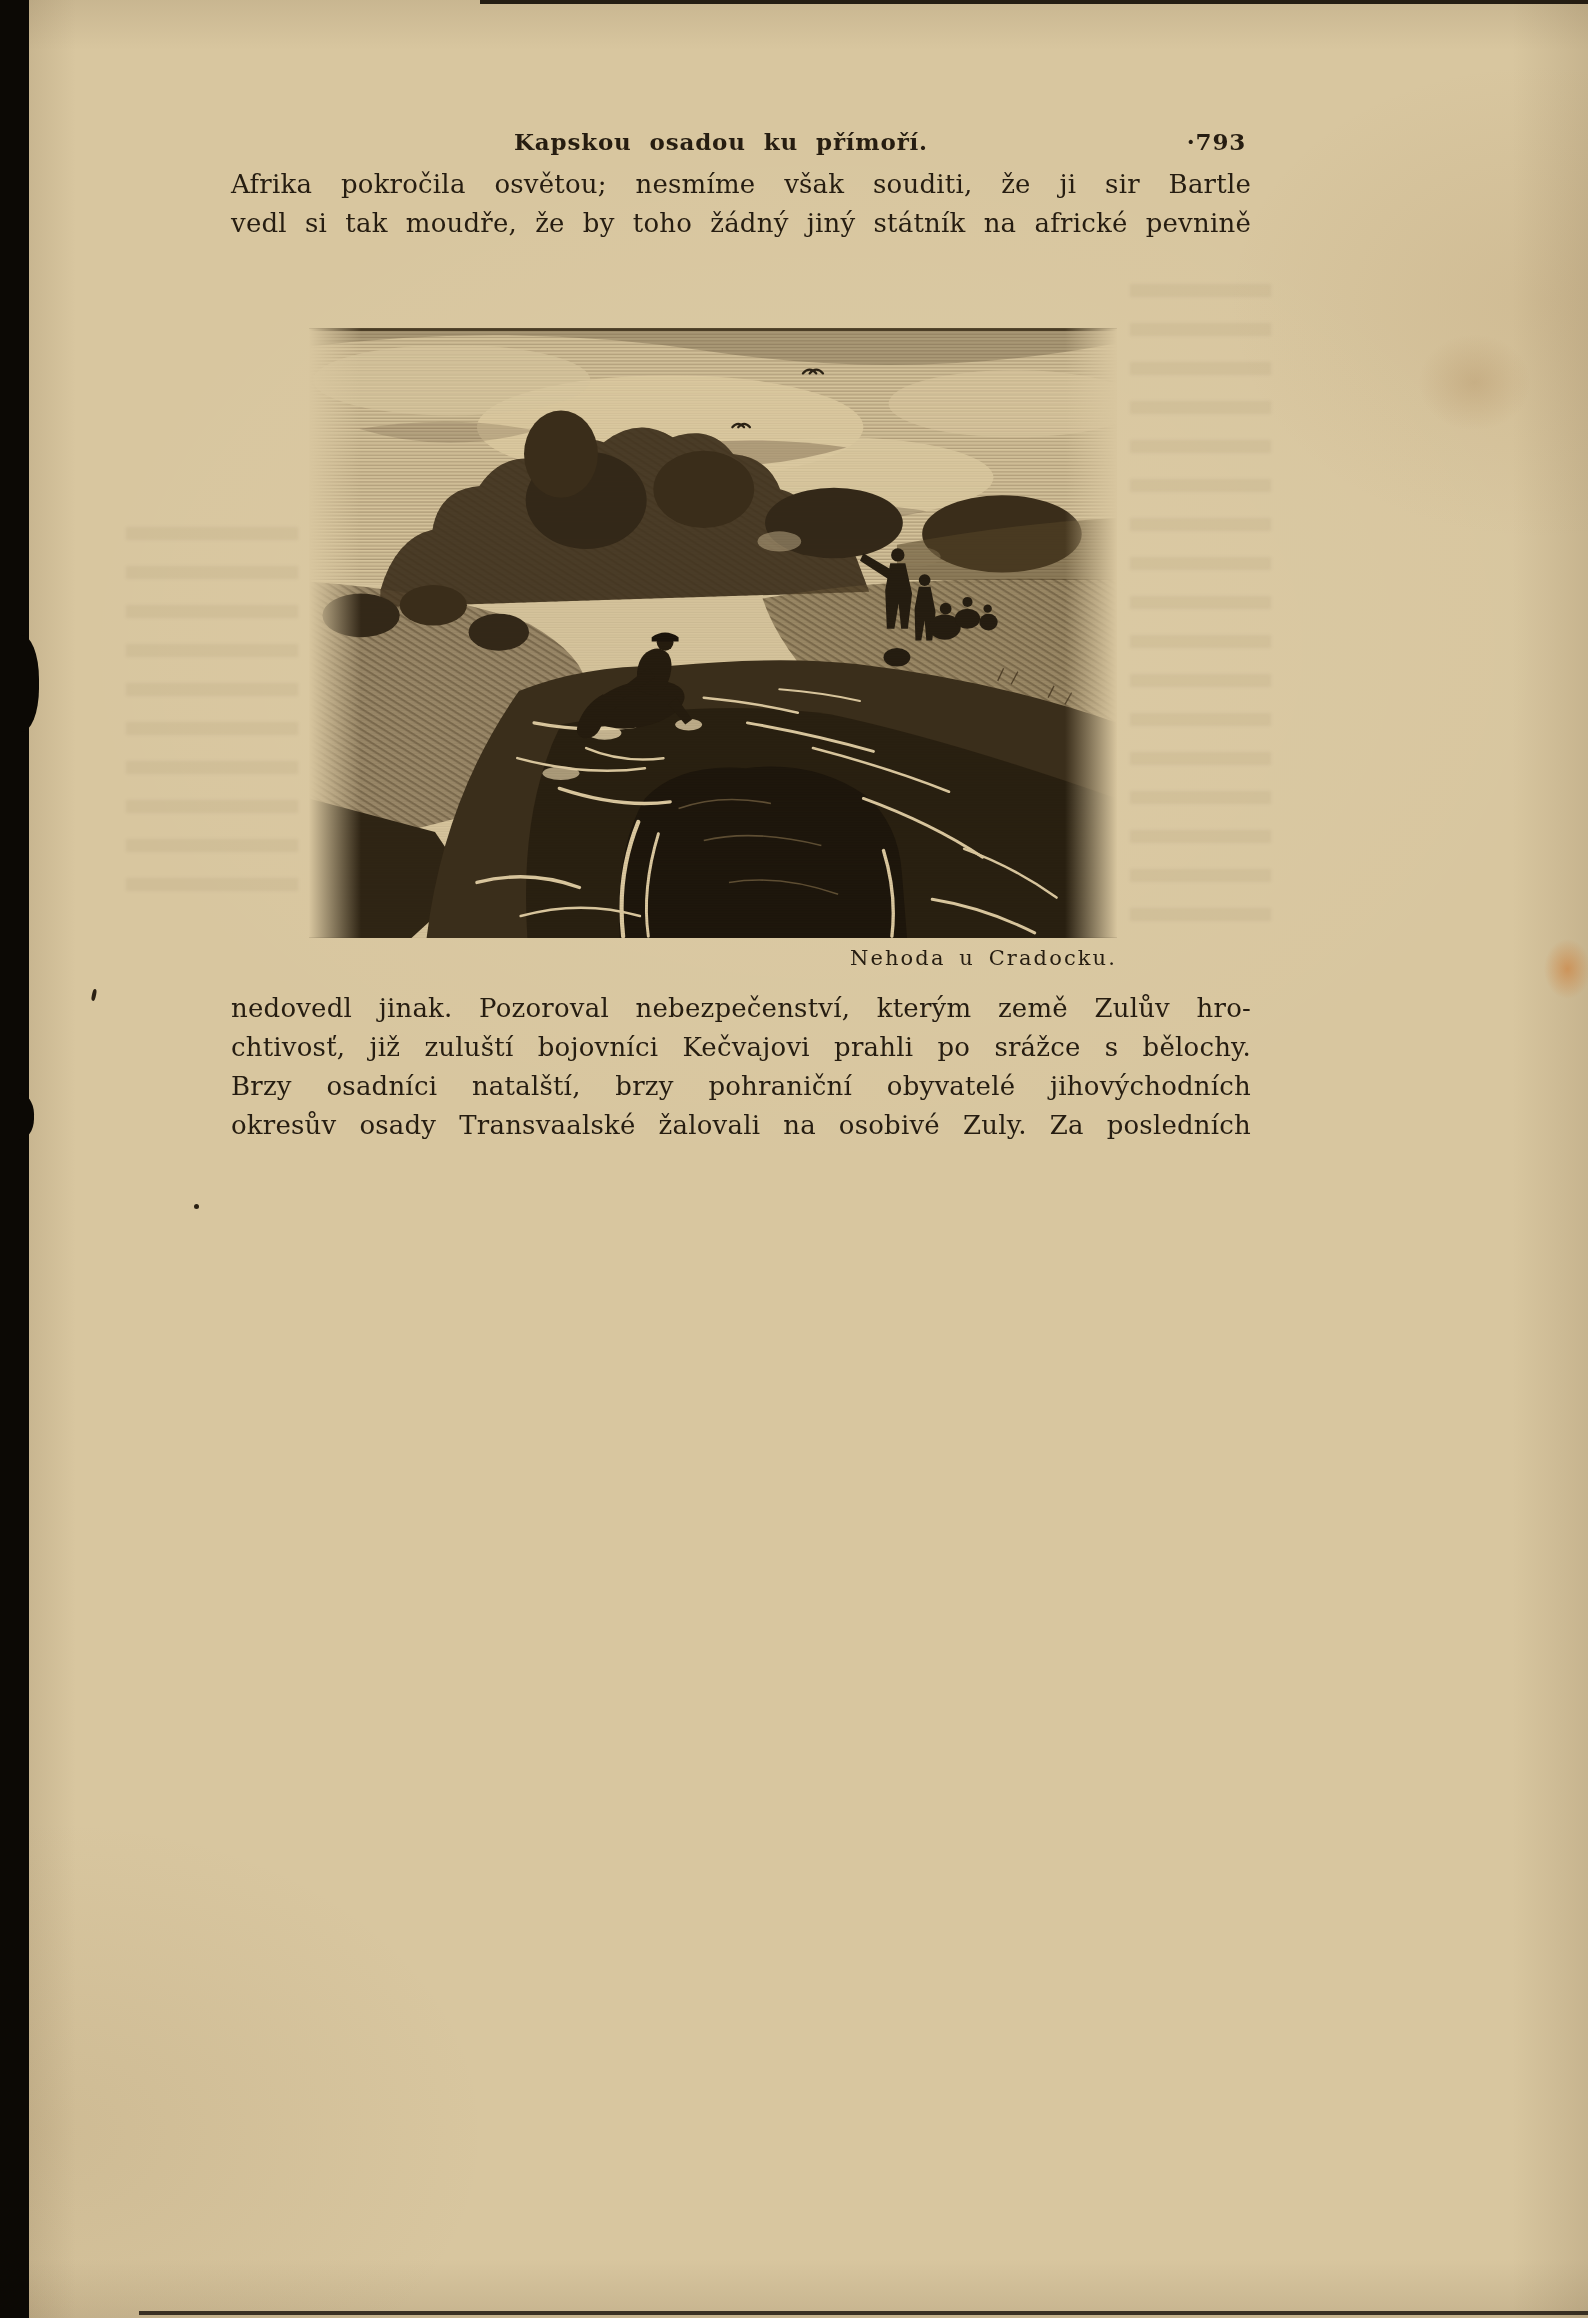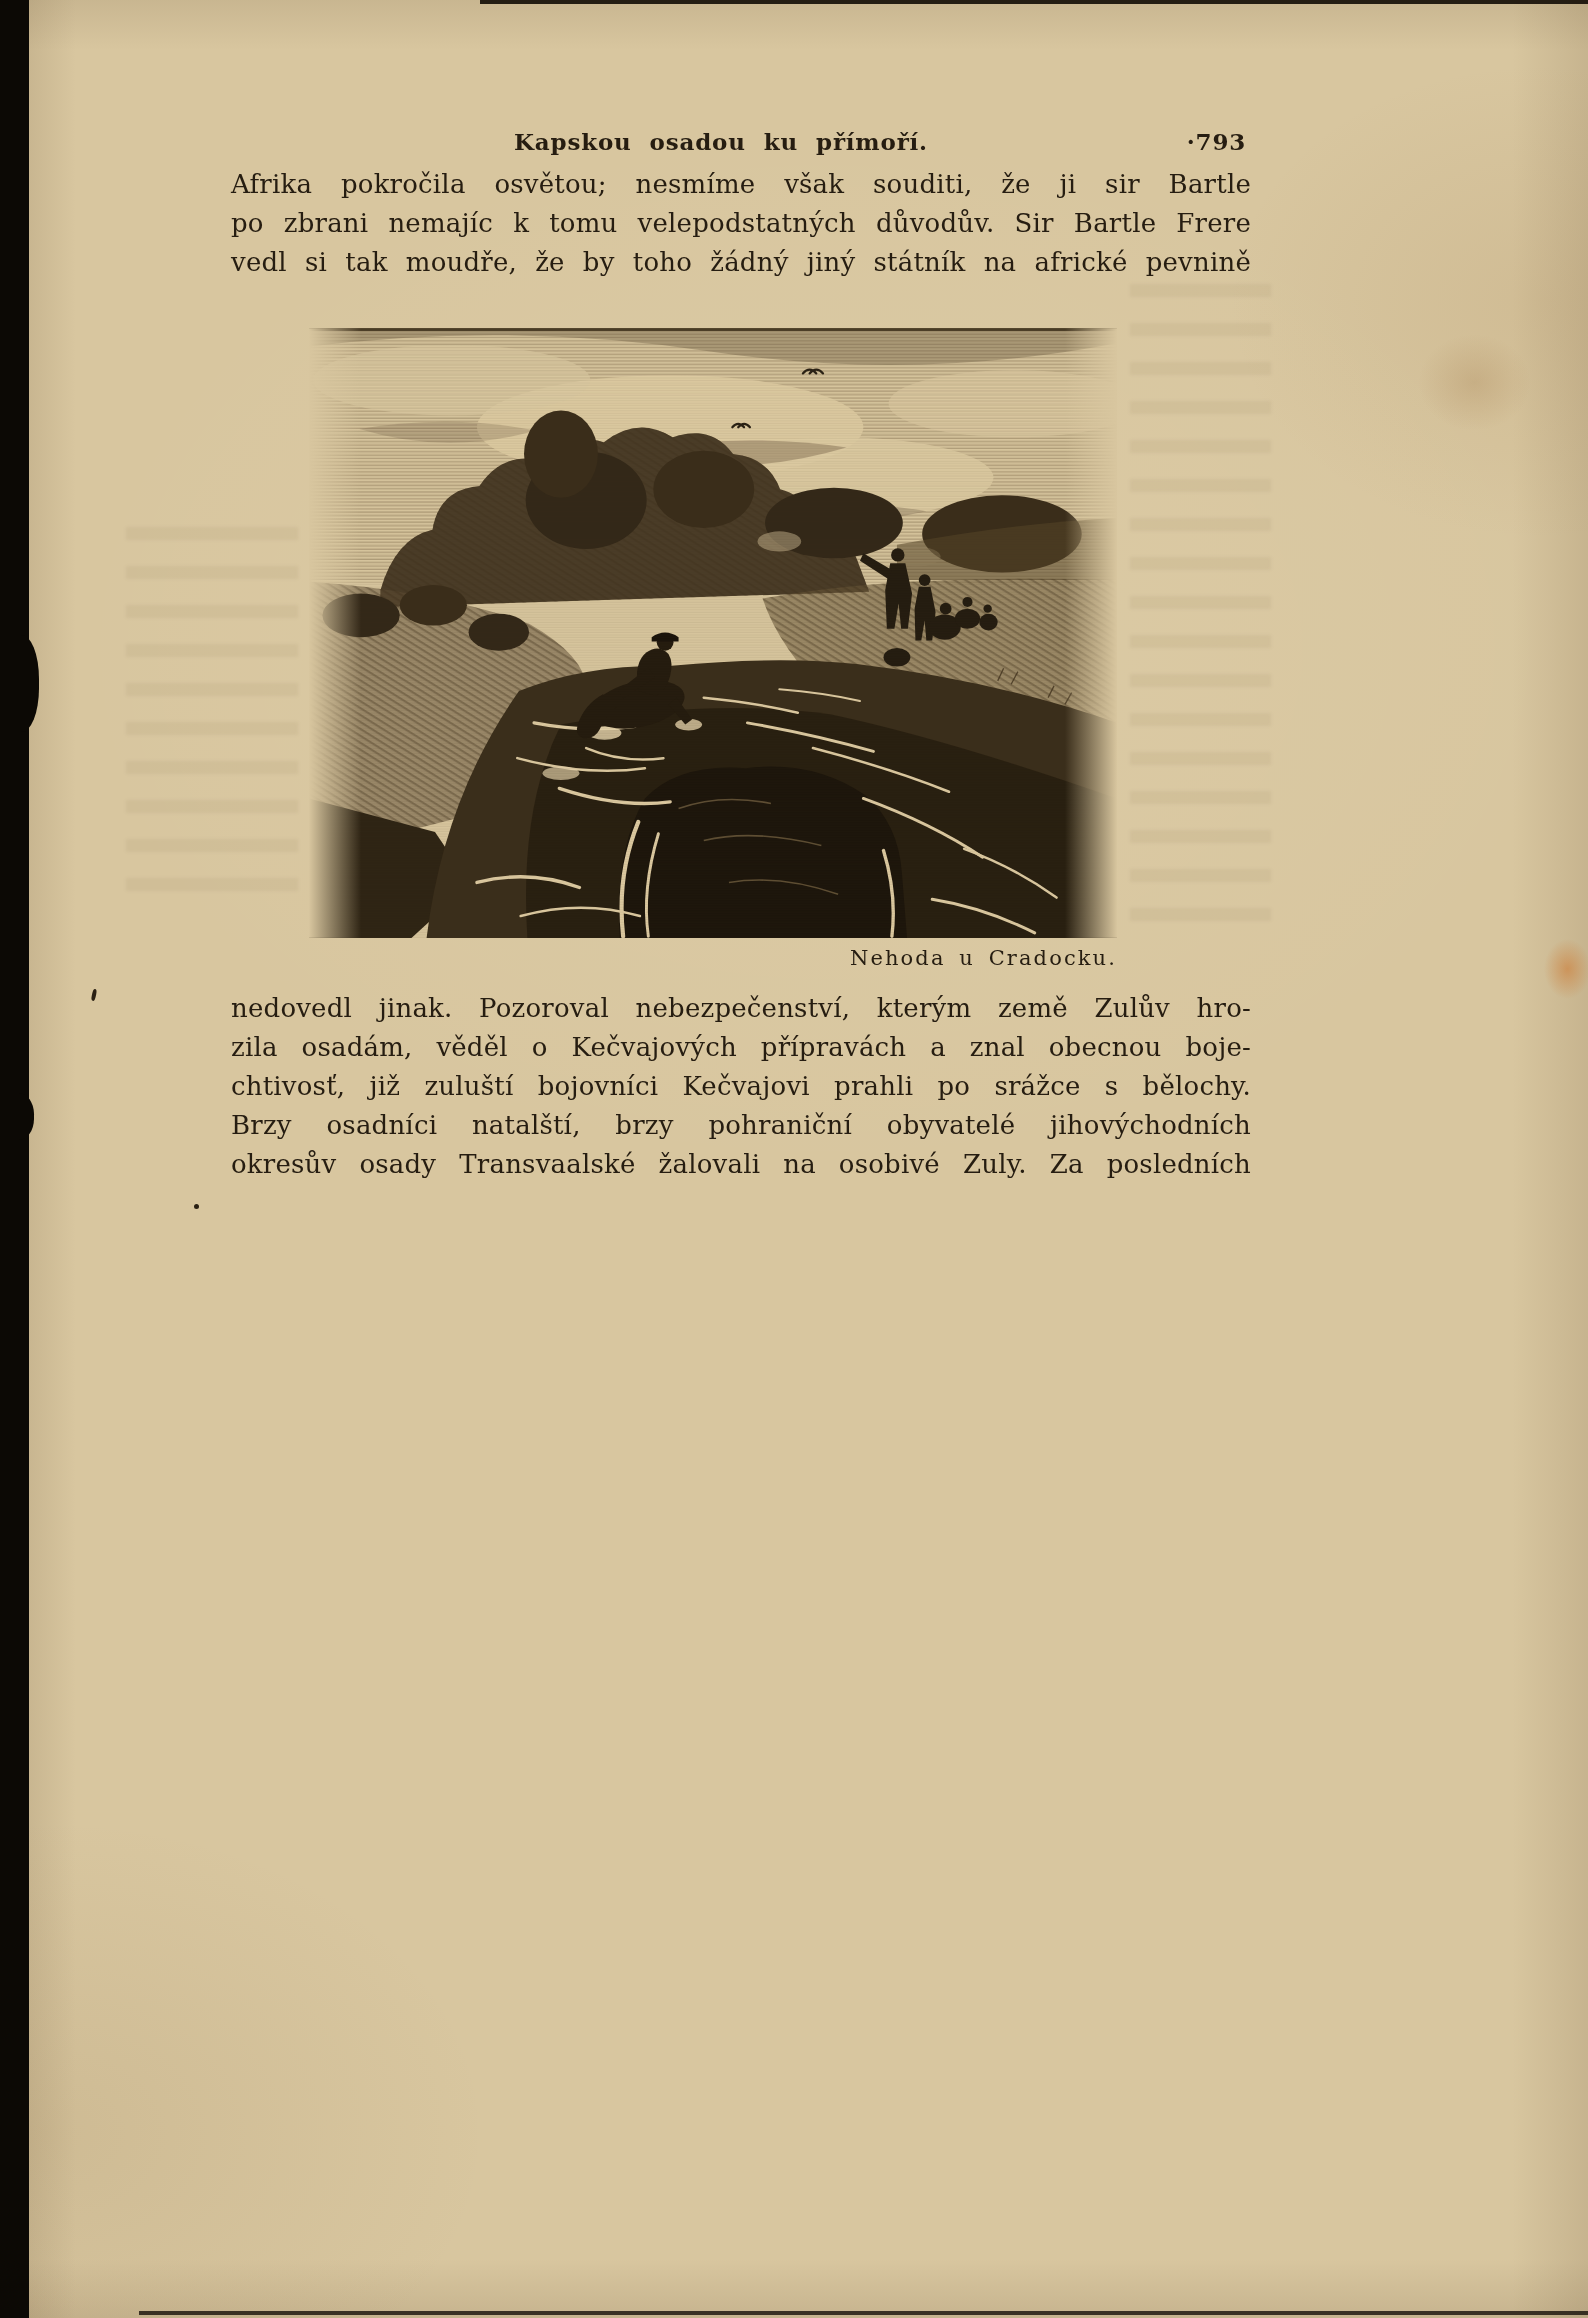--- a/index.html
+++ b/index.html
@@ -65,21 +65,20 @@
   <div class="stain stain-top"></div>
   <div class="stain stain-right"></div>
 
   <header class="running-head">
     <span class="running-title">Kapskou osadou ku přímoří.</span>
     <span class="folio">·793</span>
   </header>
 
   <div class="para para1">
     <div class="tline">Afrika pokročila osvětou; nesmíme však souditi, že ji sir Bartle</div>
-    <div class="tline">po zbrani nemajíc k tomu velepodstatných důvodův. Sir Bartle Frere</div>
     <div class="tline">vedl si tak moudře, že by toho žádný jiný státník na africké pevnině</div>
   </div>
 
   <figure class="plate">
     <svg viewBox="0 0 962 726" xmlns="http://www.w3.org/2000/svg">
       <defs>
         <pattern id="skyHatch" width="4" height="4" patternUnits="userSpaceOnUse">
           <rect y="2.6" width="4" height="1.1" fill="#7a6547"></rect>
         </pattern>
         <pattern id="duoHatch" width="7" height="7" patternUnits="userSpaceOnUse" patternTransform="rotate(32)">
@@ -205,21 +204,20 @@
       <rect width="962" height="726" fill="url(#fine)" opacity="0.10"></rect>
       <rect x="0" y="0" width="62" height="726" fill="url(#fadeL)"></rect>
       <rect x="900" y="0" width="62" height="726" fill="url(#fadeR)"></rect>
     </svg>
   </figure>
 
   <div class="caption">Nehoda u Cradocku.</div>
 
   <div class="para para2">
     <div class="tline">nedovedl jinak. Pozoroval nebezpečenství, kterým země Zulův hro-</div>
-    <div class="tline">zila osadám, věděl o Kečvajových přípravách a znal obecnou boje-</div>
     <div class="tline">chtivosť, již zuluští bojovníci Kečvajovi prahli po srážce s bělochy.</div>
     <div class="tline">Brzy osadníci natalští, brzy pohraniční obyvatelé jihovýchodních</div>
     <div class="tline">okresův osady Transvaalské žalovali na osobivé Zuly. Za posledních</div>
   </div>
 
   <span class="stray stray-apostrophe"></span>
   <span class="stray stray-dot"></span>
 
   <div class="edge-left"></div>
   <div class="edge-top"></div>

